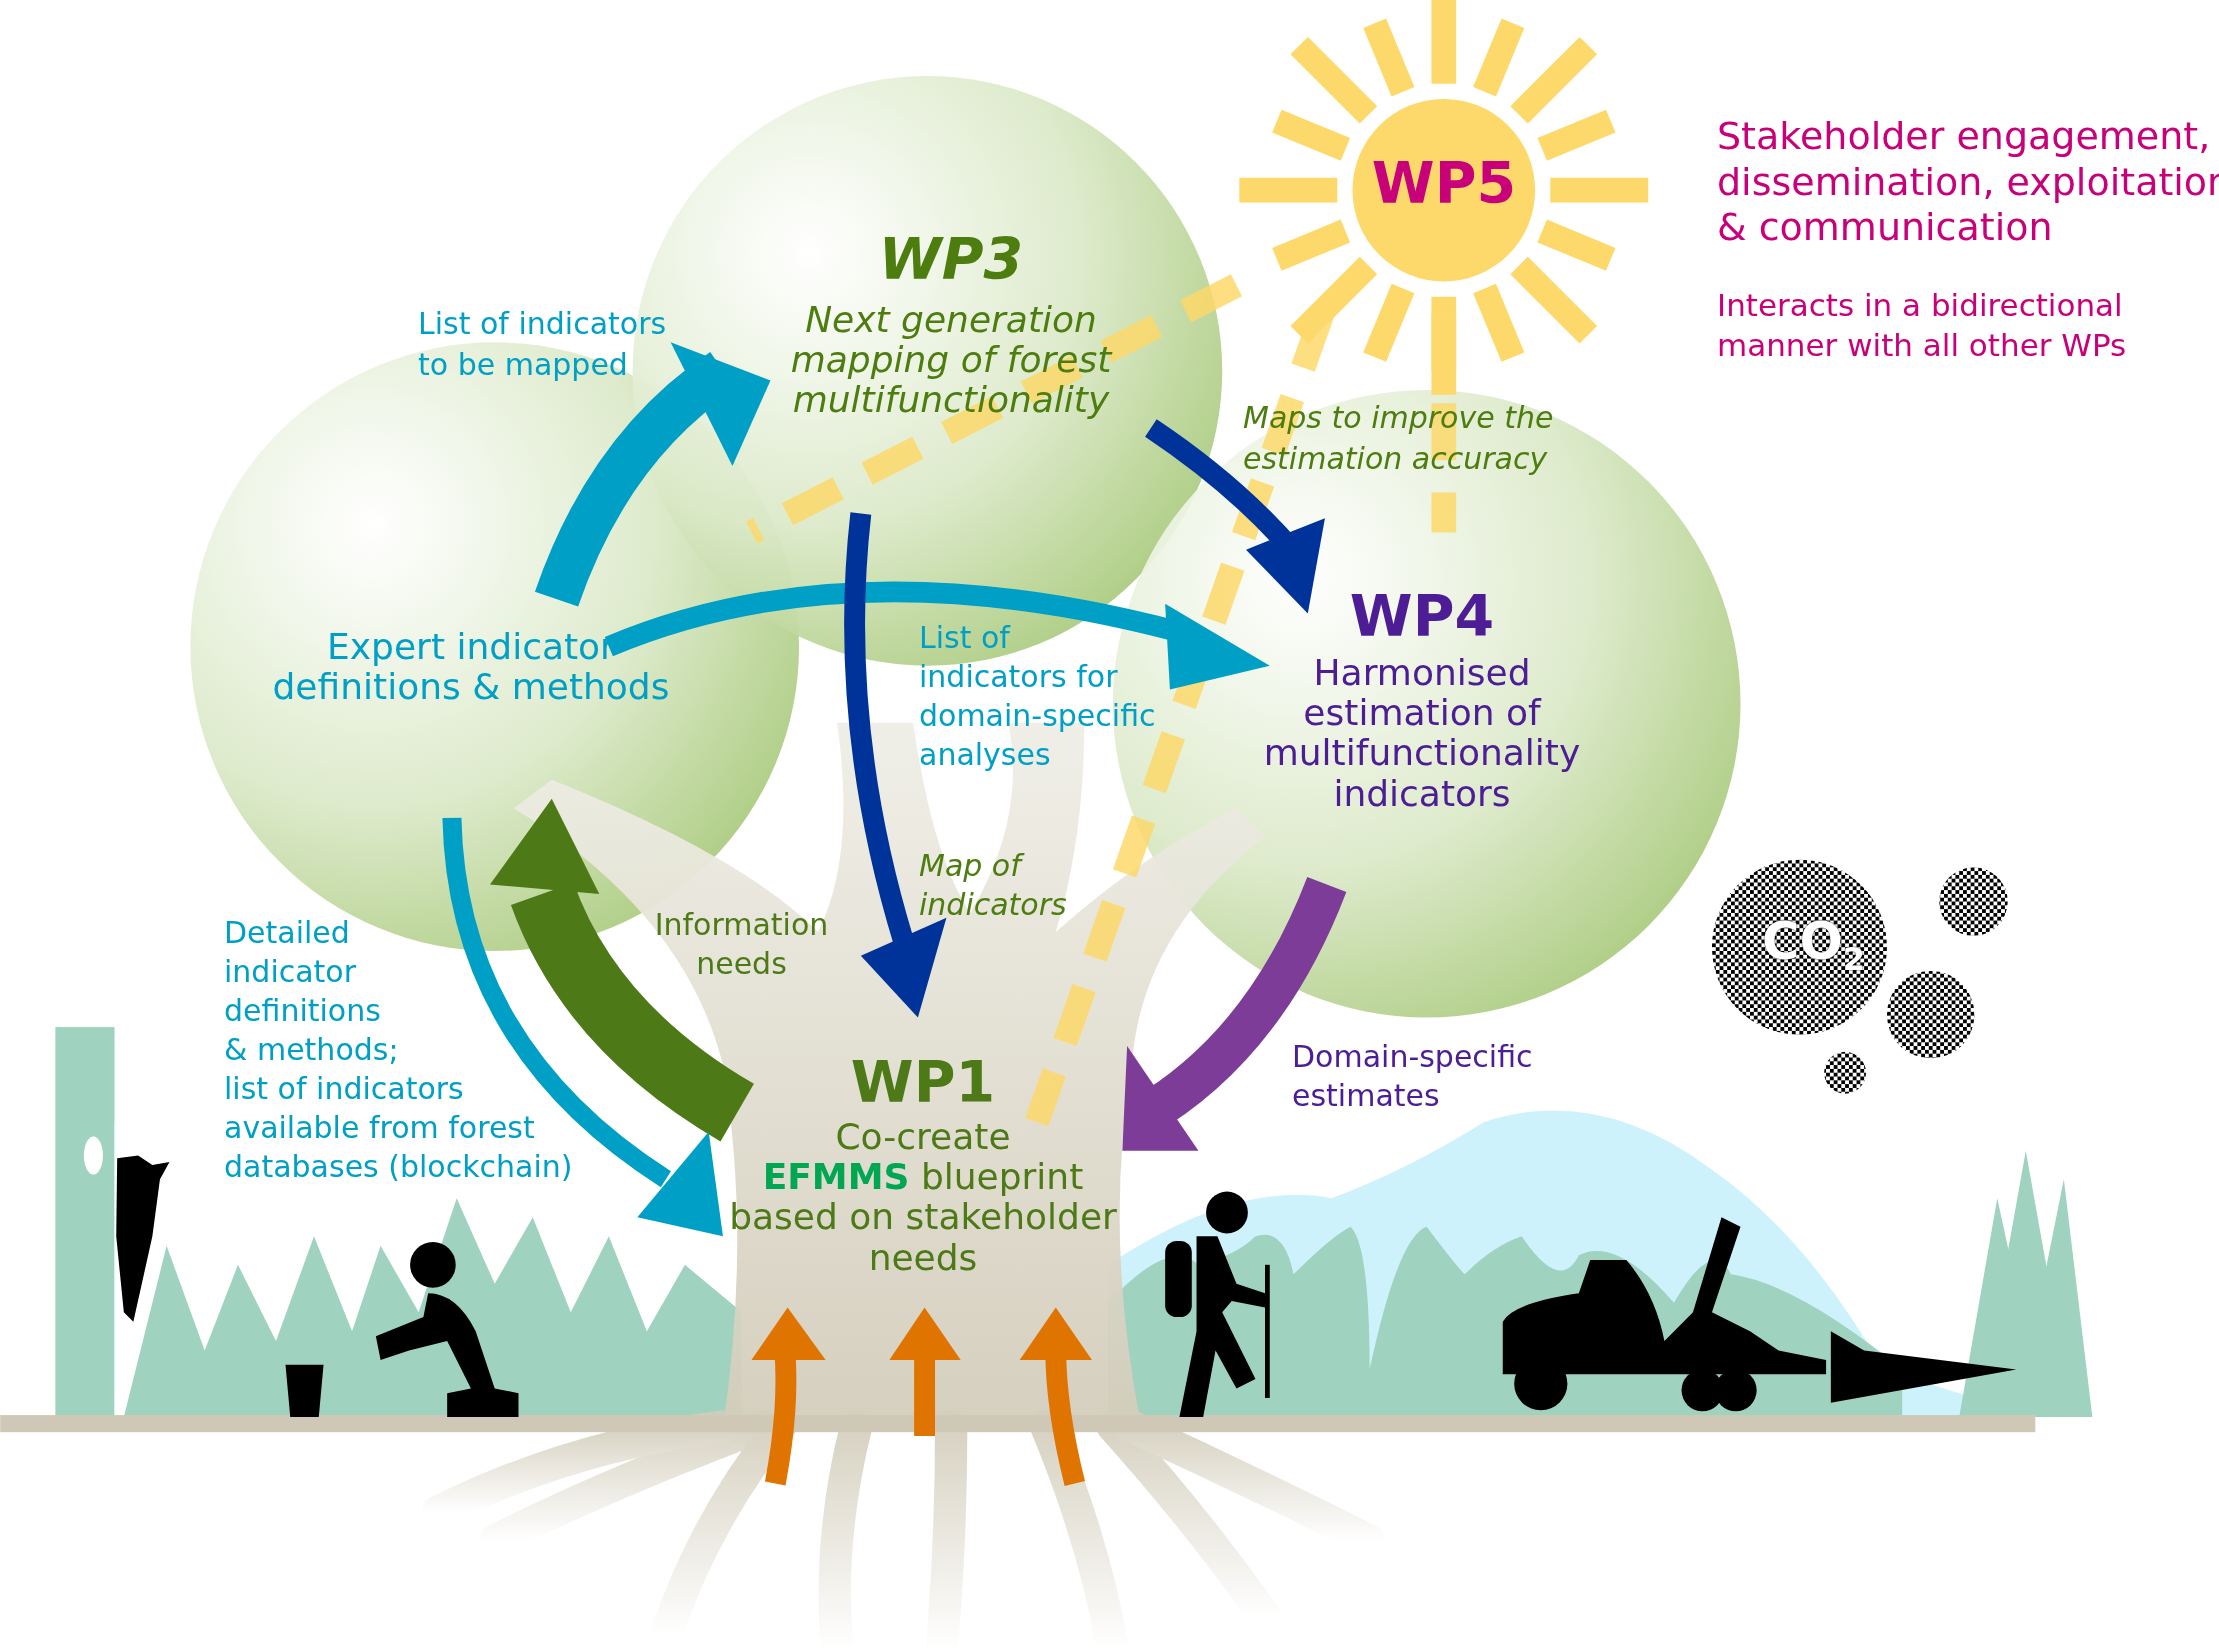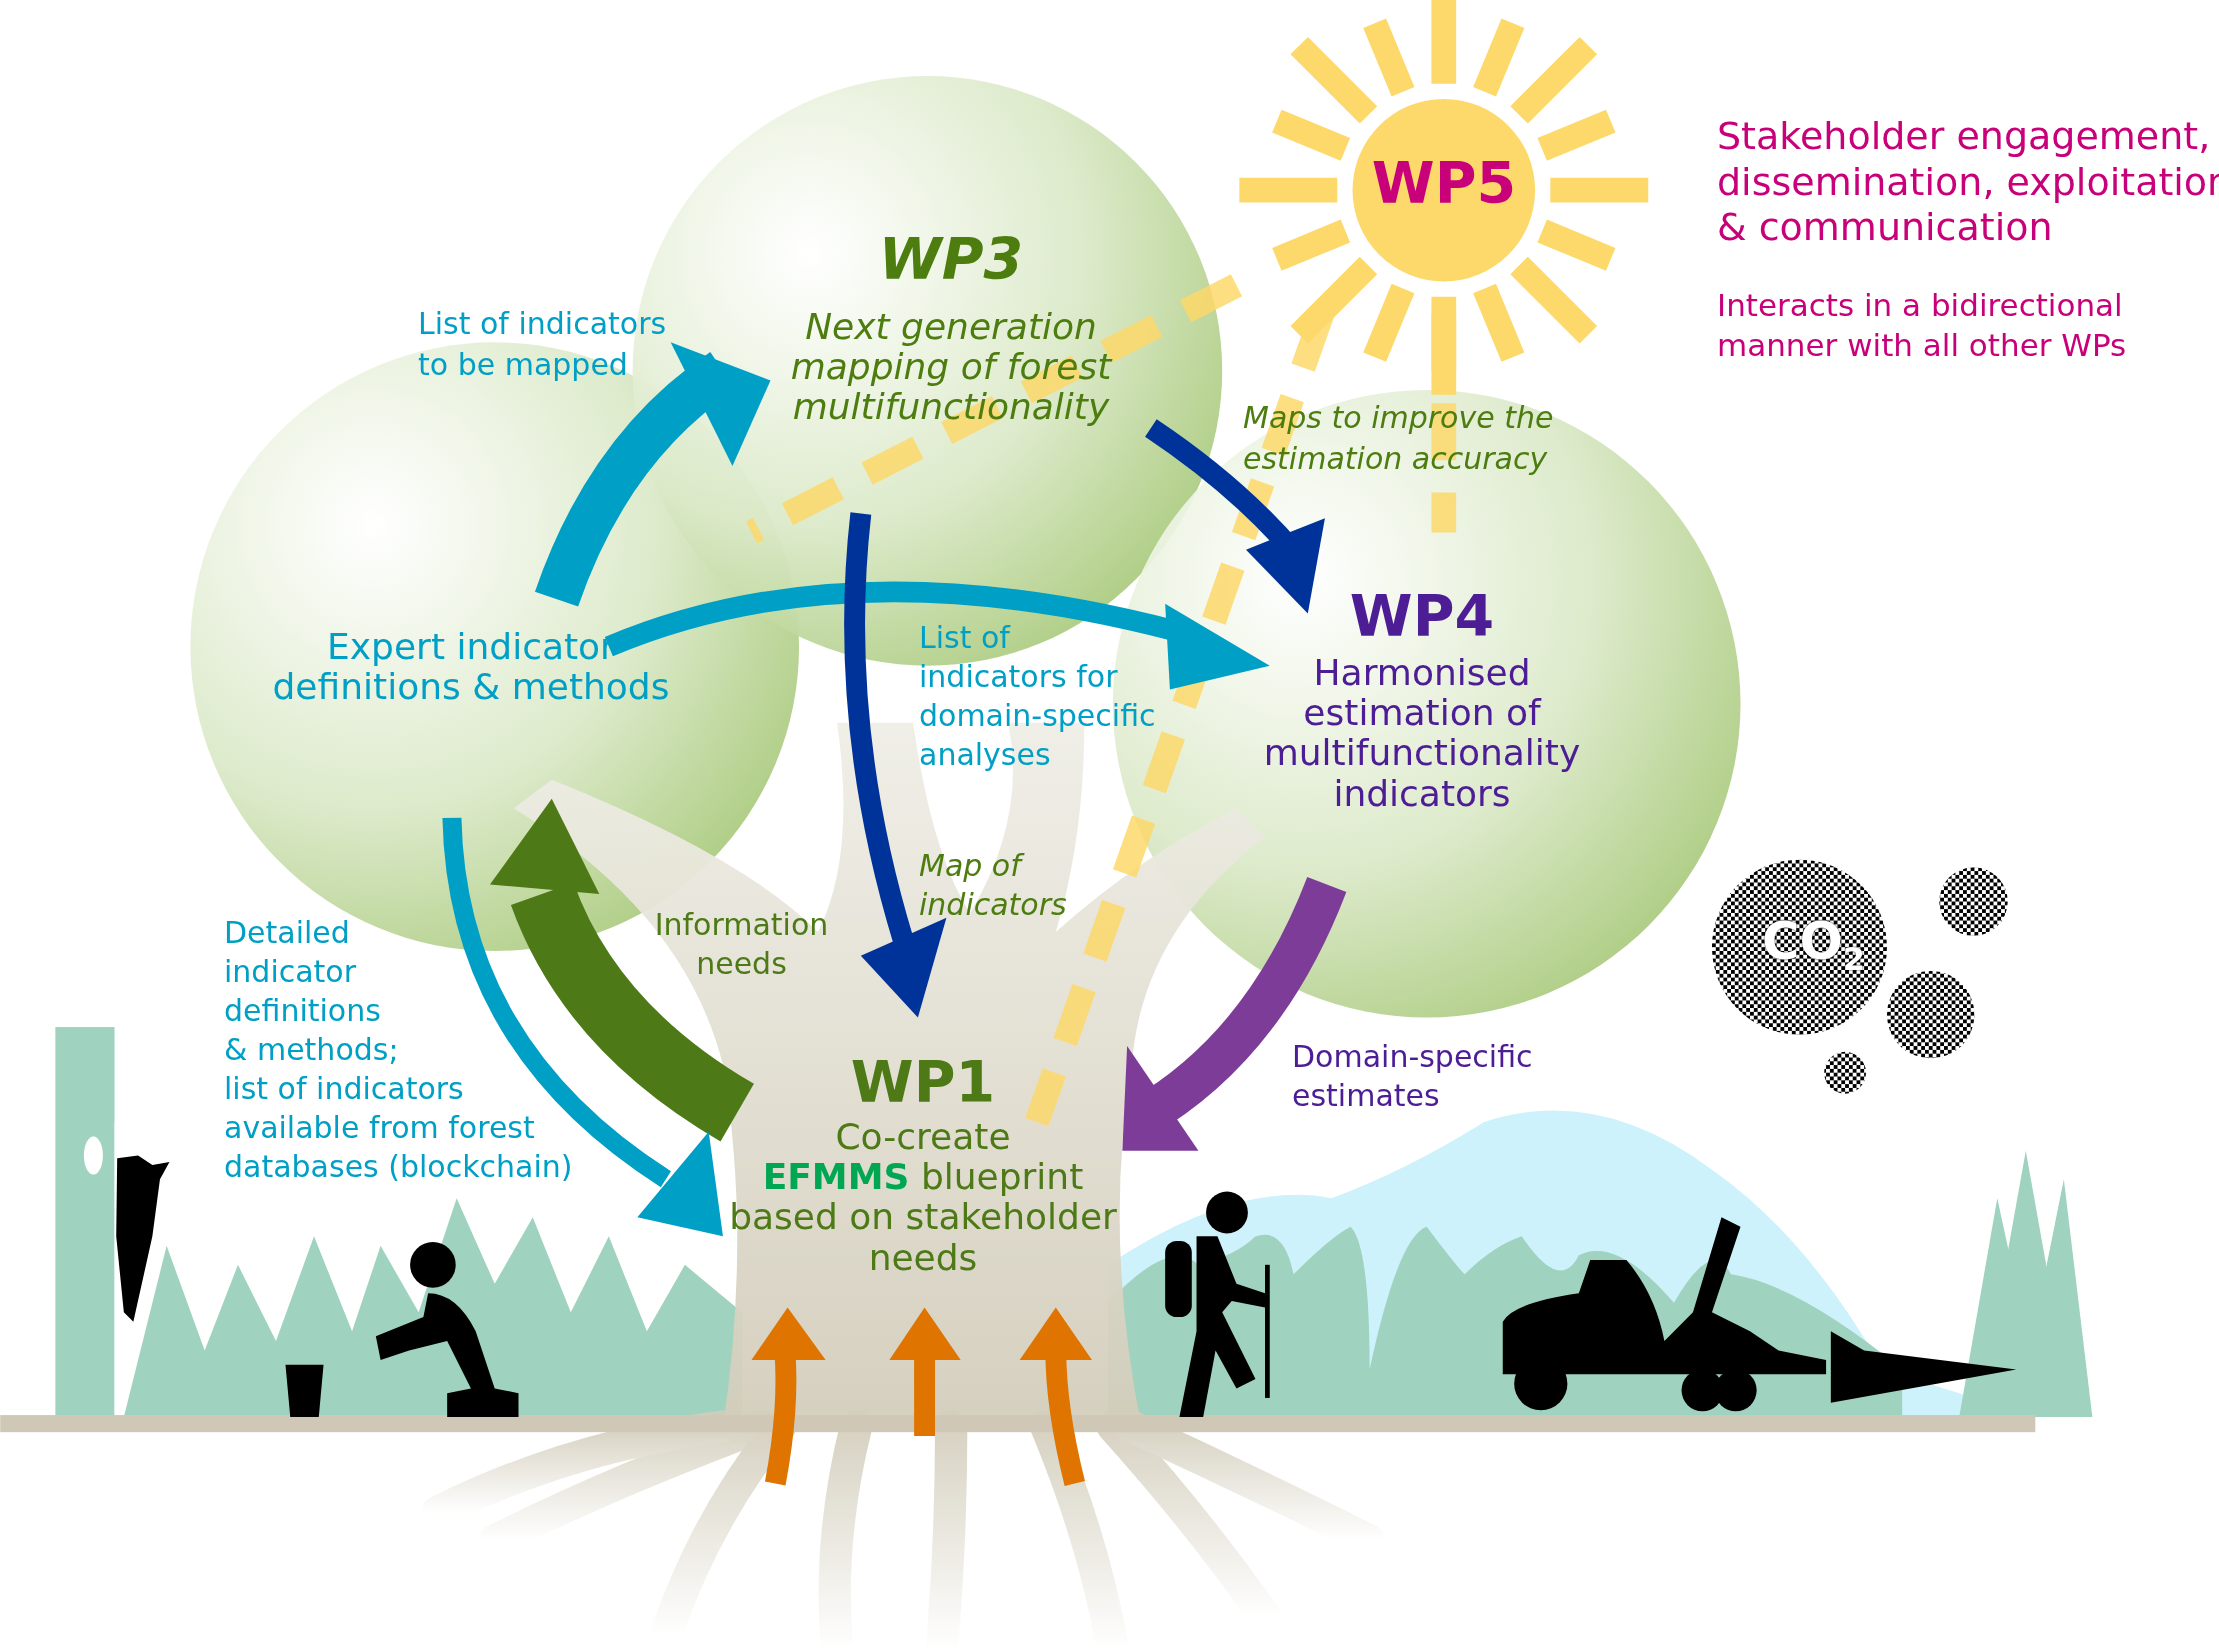--- a/index.html
+++ b/index.html
@@ -187,21 +187,21 @@
   <div>dissemination, exploitation</div>
   <div>&amp; communication</div>
 </div>
 <div class="txt c-wp5" style="left:1717px; top:285px; font-size:31px; line-height:1.3;">
   <div>Interacts in a bidirectional</div>
   <div>manner with all other WPs</div>
 </div>
 
 <div class="txt center c-wp3" style="left:761px; top:228px; width:380px;">
   <div class="wp-title">WP3</div>
-  <div class="wp-desc" style="margin-top:15px;text-align:center;">Next generation</div>
+  <div class="wp-desc" style="margin-top:8px;text-align:center;">Next generation</div>
   <div class="wp-desc">mapping of forest</div>
   <div class="wp-desc">multifunctionality</div>
 </div>
 
 <div class="txt center c-wp2" style="left:257px; top:623px; width:428px;">
   <div class="wp-desc" style="margin-top:3.8px;">Expert indicator</div>
   <div class="wp-desc">definitions &amp; methods</div>
 </div>
 
 <div class="txt center c-wp4" style="left:1227px; top:585px; width:390px;">

